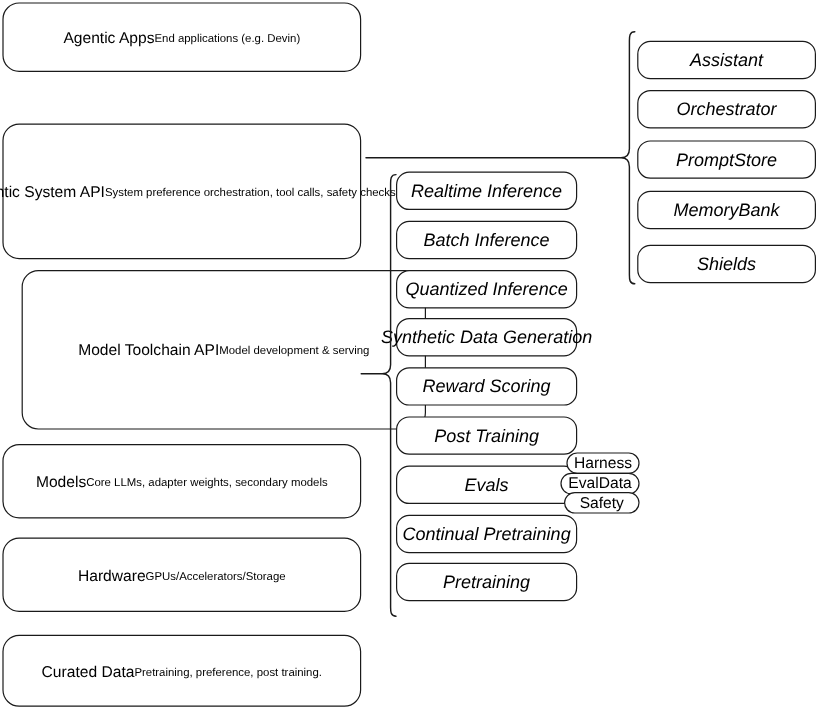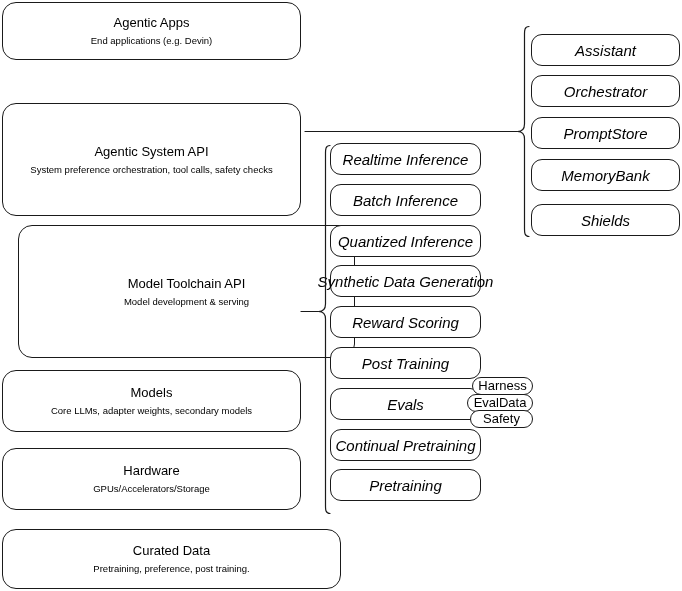--- a/index.html
+++ b/index.html
@@ -20,21 +20,20 @@
   }
 
   
   .box {
     position: absolute;
     box-sizing: border-box;
     border: 1px solid #1a1a1a;
     border-radius: 12px;
     background: #ffffff;
     display: flex;
-    flex-direction: column;
     align-items: center;
     justify-content: center;
     text-align: center;
     color: #000000;
   }
 
   
   .layer-card {
     border-radius: 14px;
     padding: 4px 10px;
@@ -149,21 +148,21 @@
   <div class="box layer-card" style="left:2px; top:370px; width:299px; height:62px;">
     <div class="layer-title">Models</div>
     <div class="layer-sub">Core LLMs, adapter weights, secondary models</div>
   </div>
 
   <div class="box layer-card" style="left:2px; top:448px; width:299px; height:62px;">
     <div class="layer-title">Hardware</div>
     <div class="layer-sub">GPUs/Accelerators/Storage</div>
   </div>
 
-  <div class="box layer-card" style="left:2px; top:529px; width:339px; height:60px;">
+  <div class="box layer-card" style="left:2px; top:529px; width:299px; height:60px;">
     <div class="layer-title">Curated Data</div>
     <div class="layer-sub">Pretraining, preference, post training.</div>
   </div>
 
   <div class="box cap-box" style="left:330px; top:143px; width:151px; height:32px;">
     <div class="cap-label">Realtime Inference</div>
   </div>
   <div class="box cap-box" style="left:330px; top:184px; width:151px; height:32px;">
     <div class="cap-label">Batch Inference</div>
   </div>

